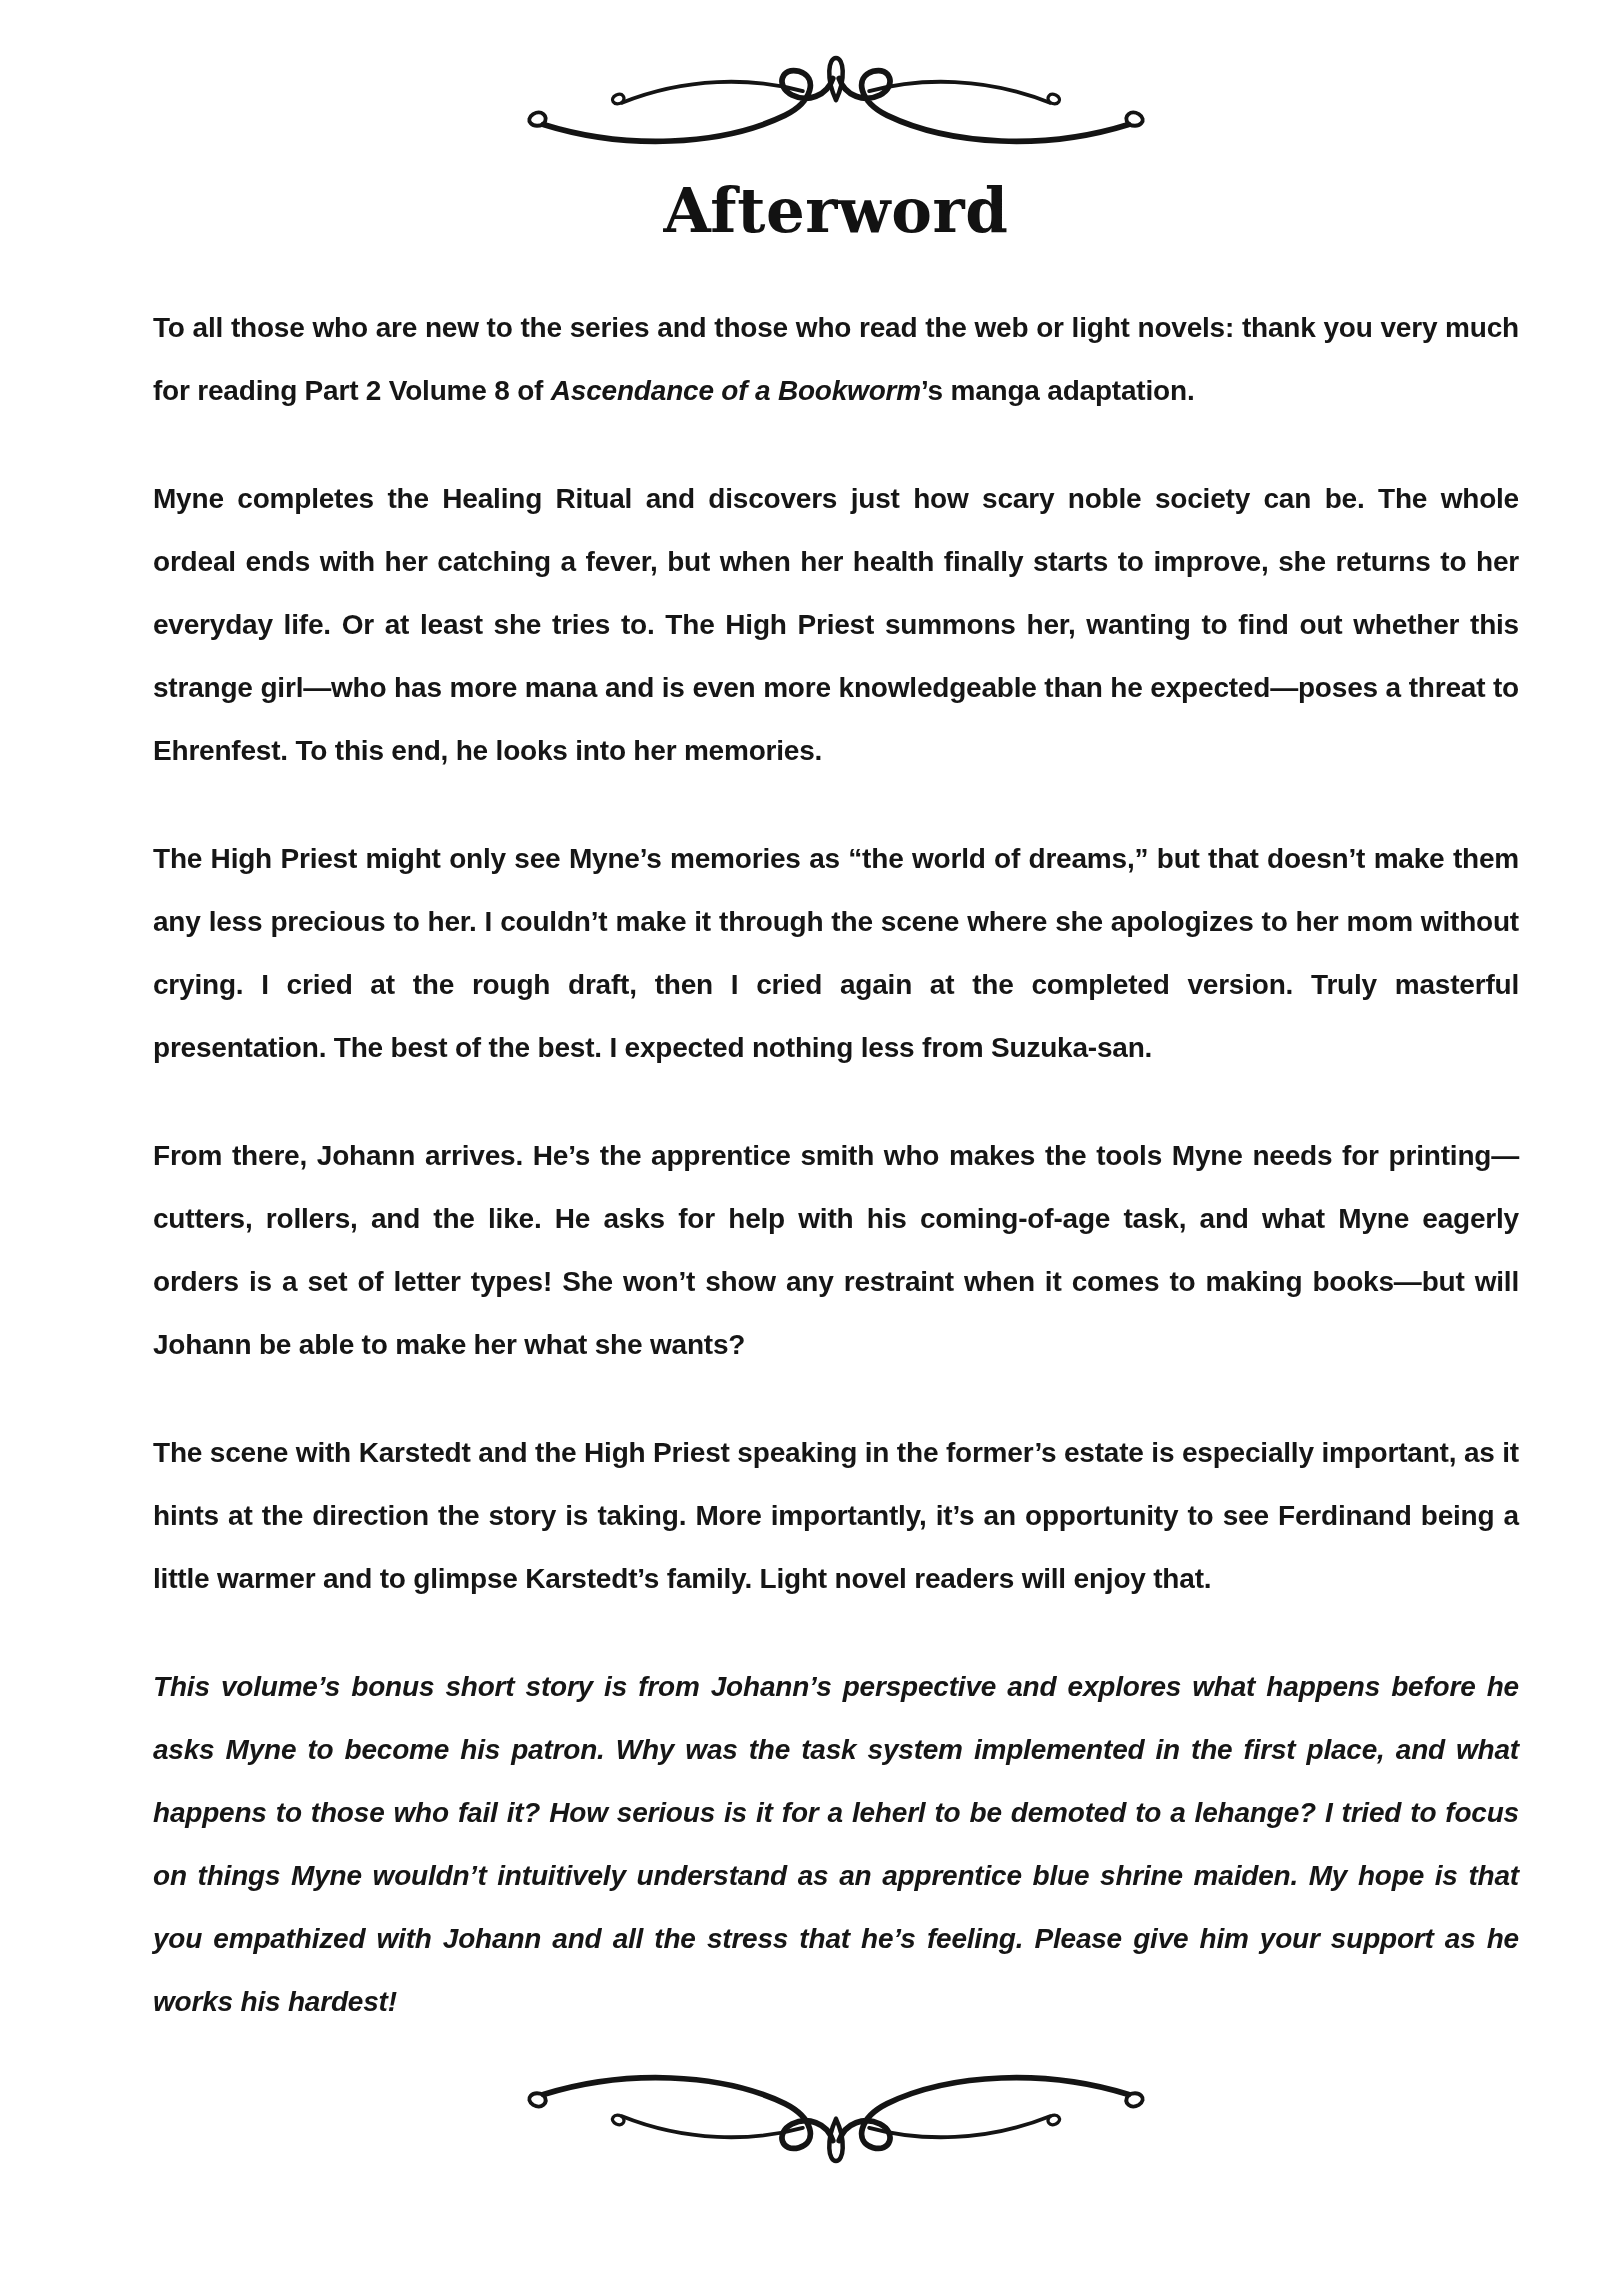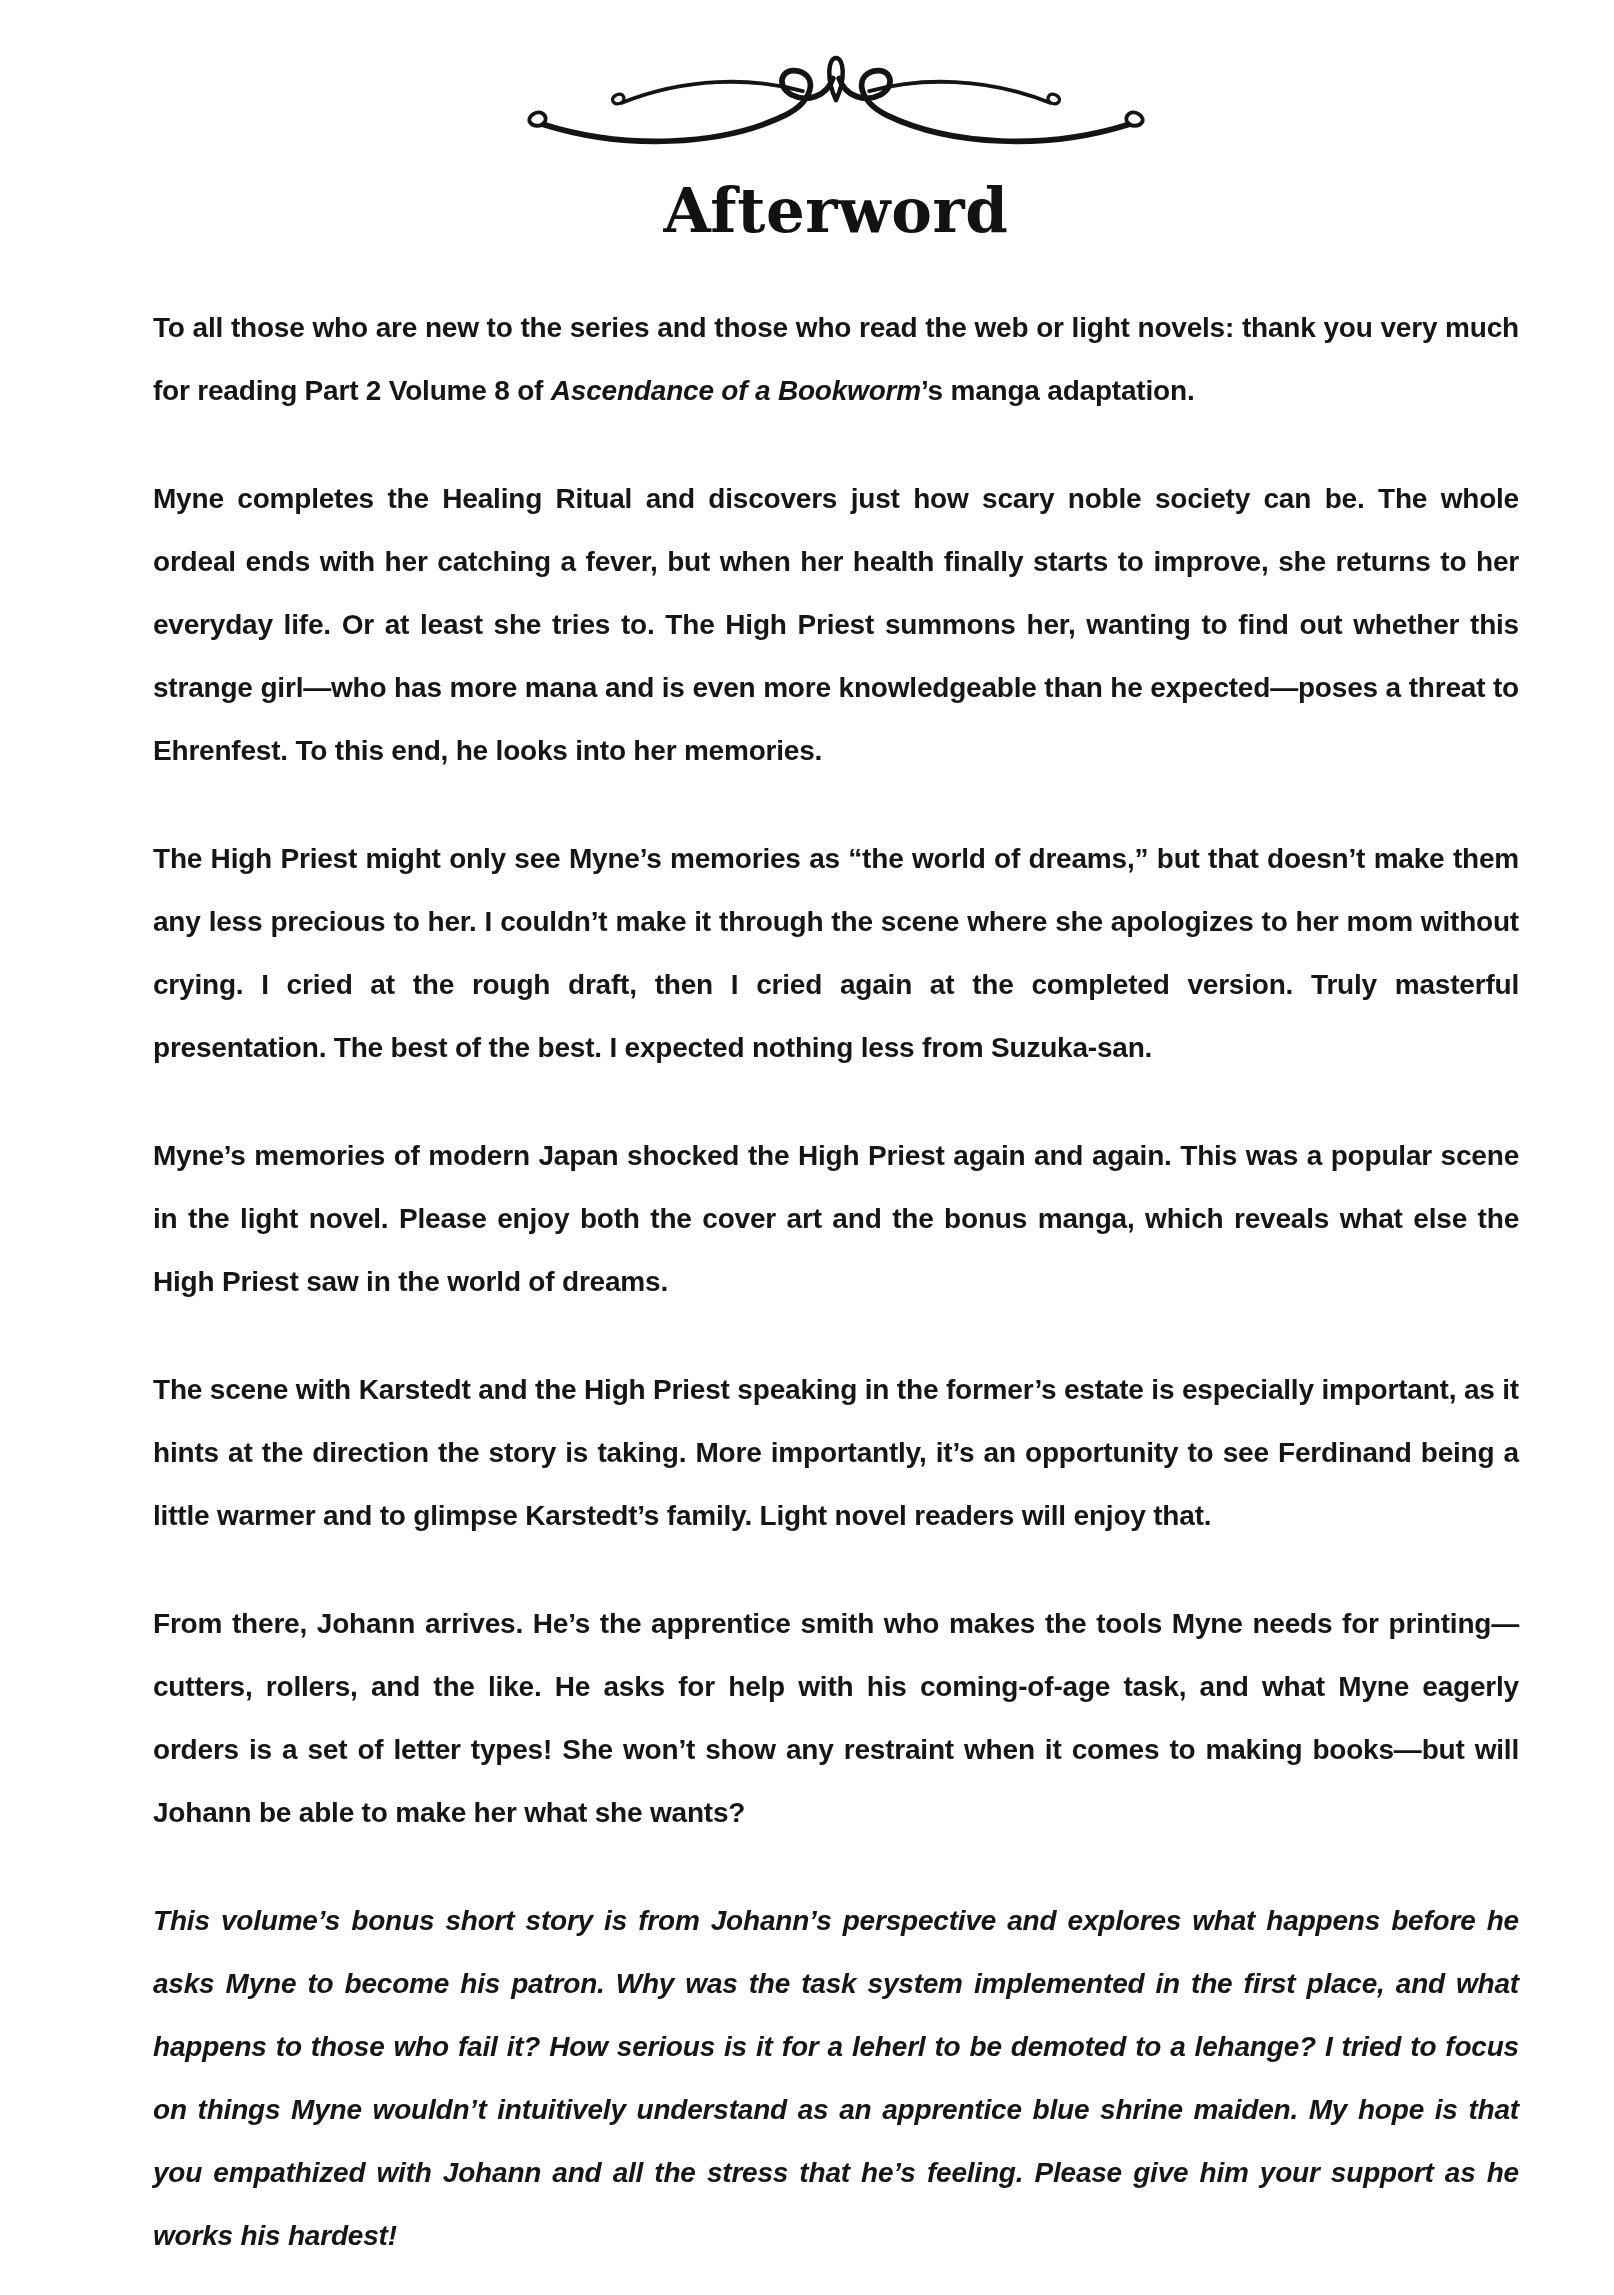--- a/index.html
+++ b/index.html
@@ -94,23 +94,22 @@
       </g>
     </svg>
   </div>
 
   <h1 class="title">Afterword</h1>
 
   <div class="body" id="paragraphs">
       <p><span>To all those who are new to the series and those who read the web or light novels: thank you very much for reading Part 2 Volume 8 of </span><em>Ascendance of a Bookworm</em><span>’s manga adaptation.</span></p>
       <p><span>Myne completes the Healing Ritual and discovers just how scary noble society can be. The whole ordeal ends with her catching a fever, but when her health finally starts to improve, she returns to her everyday life. Or at least she tries to. The High Priest summons her, wanting to find out whether this strange girl—who has more mana and is even more knowledgeable than he expected—poses a threat to Ehrenfest. To this end, he looks into her memories.</span></p>
       <p><span>The High Priest might only see Myne’s memories as “the world of dreams,” but that doesn’t make them any less precious to her. I couldn’t make it through the scene where she apologizes to her mom without crying. I cried at the rough draft, then I cried again at the completed version. Truly masterful presentation. The best of the best. I expected nothing less from Suzuka-san.</span></p>
-      <p><span>Myne’s memories of modern Japan shocked the High Priest again and again. This was a popular scene in the light novel. Please enjoy both the cover art and the bonus manga, which reveals what else the High Priest saw in the world of dreams.</span></p>
+      <p><span>From there, Johann arrives. He’s the apprentice smith who makes the tools Myne needs for printing—cutters, rollers, and the like. He asks for help with his coming-of-age task, and what Myne eagerly orders is a set of letter types! She won’t show any restraint when it comes to making books—but will Johann be able to make her what she wants?</span></p>
       <p><span>The scene with Karstedt and the High Priest speaking in the former’s estate is especially important, as it hints at the direction the story is taking. More importantly, it’s an opportunity to see Ferdinand being a little warmer and to glimpse Karstedt’s family. Light novel readers will enjoy that.</span></p>
-      <p><span>From there, Johann arrives. He’s the apprentice smith who makes the tools Myne needs for printing—cutters, rollers, and the like. He asks for help with his coming-of-age task, and what Myne eagerly orders is a set of letter types! She won’t show any restraint when it comes to making books—but will Johann be able to make her what she wants?</span></p>
       <p><span>This volume’s bonus short story is from Johann’s perspective and explores what happens before he asks Myne to become his patron. Why was the task system implemented in the first place, and what happens to those who fail it? How serious is it for a leherl to be demoted to a lehange? I tried to focus on things Myne wouldn’t intuitively understand as an apprentice blue shrine maiden. My hope is that you empathized with Johann and all the stress that he’s feeling. Please give him your support as he works his hardest!</span></p>
     </div>
 
 
   <div class="flourish bottom">
     <svg viewBox="0 0 1000 180" aria-hidden="true">
       <g stroke="#141414" fill="none" stroke-linecap="round">
         <use href="#fl-main" stroke-width="9"></use>
         <use href="#fl-curl" stroke-width="6"></use>
         <use href="#fl-upper" stroke-width="6"></use>

